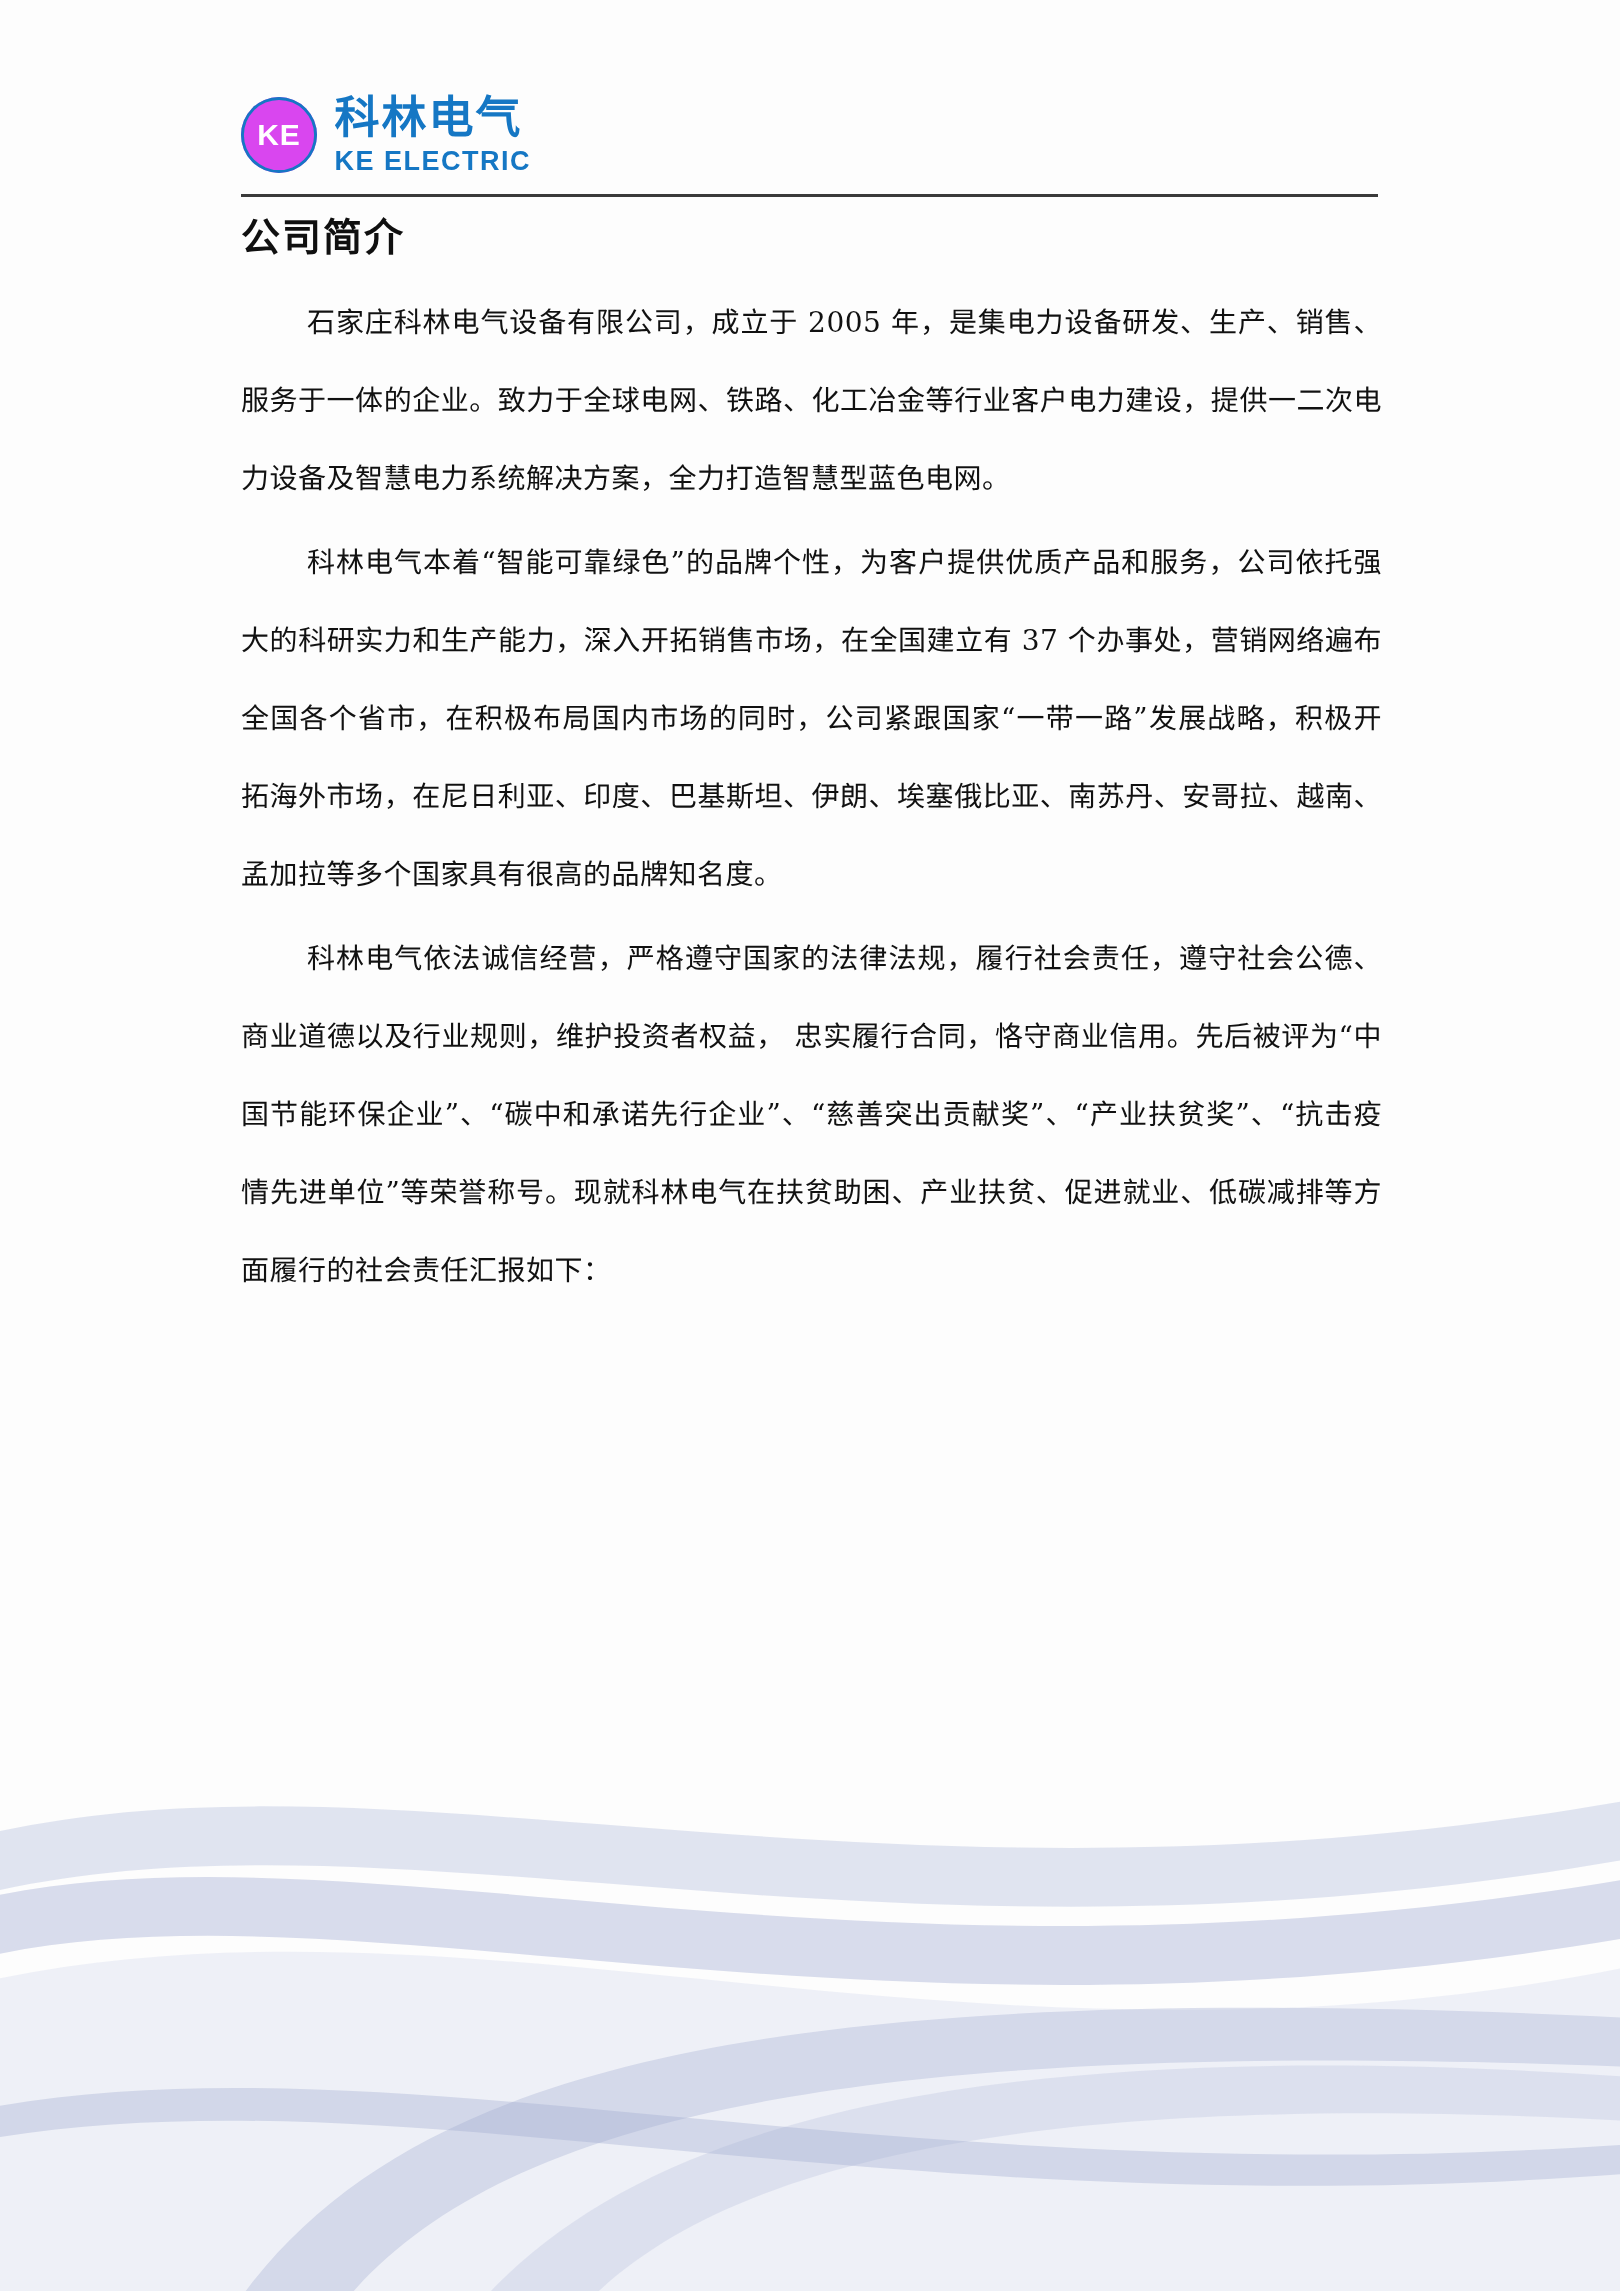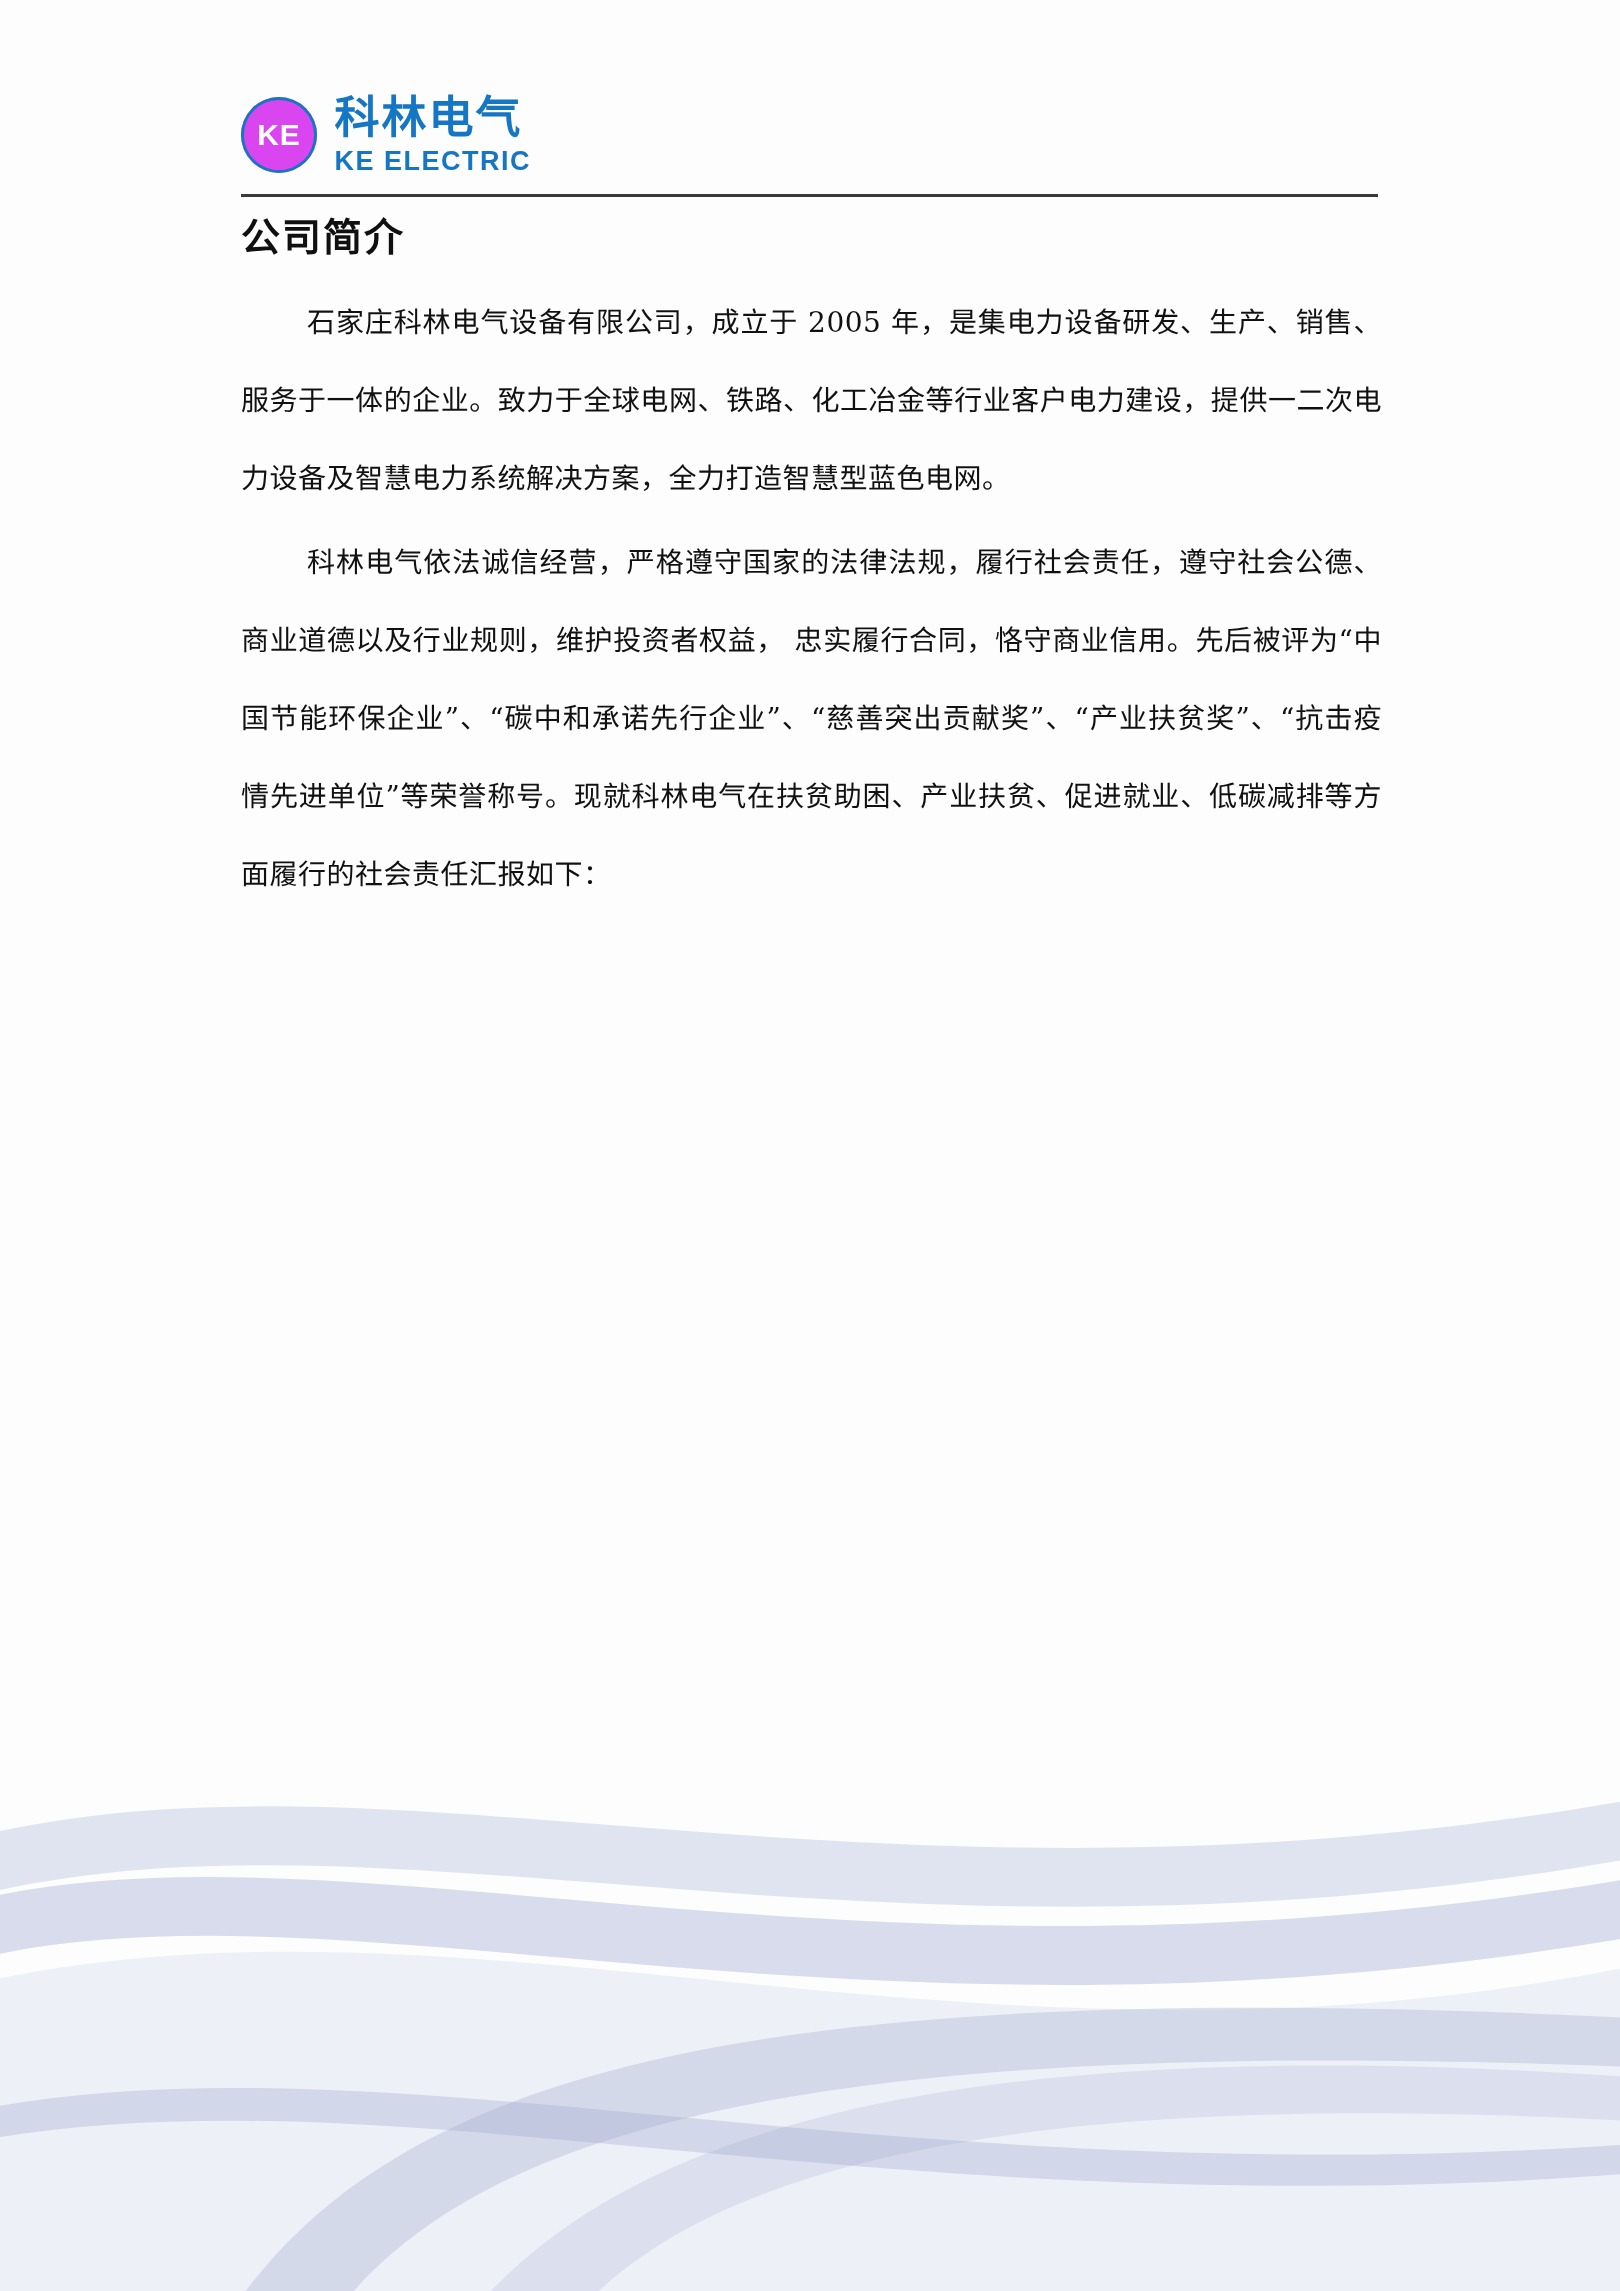--- a/index.html
+++ b/index.html
@@ -144,17 +144,18 @@
         <div class="logo-en">KE ELECTRIC</div>
       </div>
     </div>
     <div class="rule"></div>
   </div>
 
   <div class="doc-title">公司简介</div>
 
   <div class="content">
     <p class="para">石家庄科林电气设备有限公司，成立于 2005 年，是集电力设备研发、生产、销售、服务于一体的企业。致力于全球电网、铁路、化工冶金等行业客户电力建设，提供一二次电力设备及智慧电力系统解决方案，全力打造智慧型蓝色电网。</p>
+    <p class="para">科林电气本着“智能可靠绿色”的品牌个性，为客户提供优质产品和服务，公司依托强大的科研实力和生产能力，深入开拓销售市场，在全国建立有 37 个办事处，营销网络遍布全国各个省市，在积极布局国内市场的同时，公司紧跟国家“一带一路”发展战略，积极开拓海外市场，在尼日利亚、印度、巴基斯坦、伊朗、埃塞俄比亚、南苏丹、安哥拉、越南、孟加拉等多个国家具有很高的品牌知名度。</p>
     <p class="para">科林电气依法诚信经营，严格遵守国家的法律法规，履行社会责任，遵守社会公德、商业道德以及行业规则，维护投资者权益， 忠实履行合同，恪守商业信用。先后被评为“中国节能环保企业”、“碳中和承诺先行企业”、“慈善突出贡献奖”、“产业扶贫奖”、“抗击疫情先进单位”等荣誉称号。现就科林电气在扶贫助困、产业扶贫、促进就业、低碳减排等方面履行的社会责任汇报如下：</p>
   </div>
 
 </div>
 
 
 </body></html>

